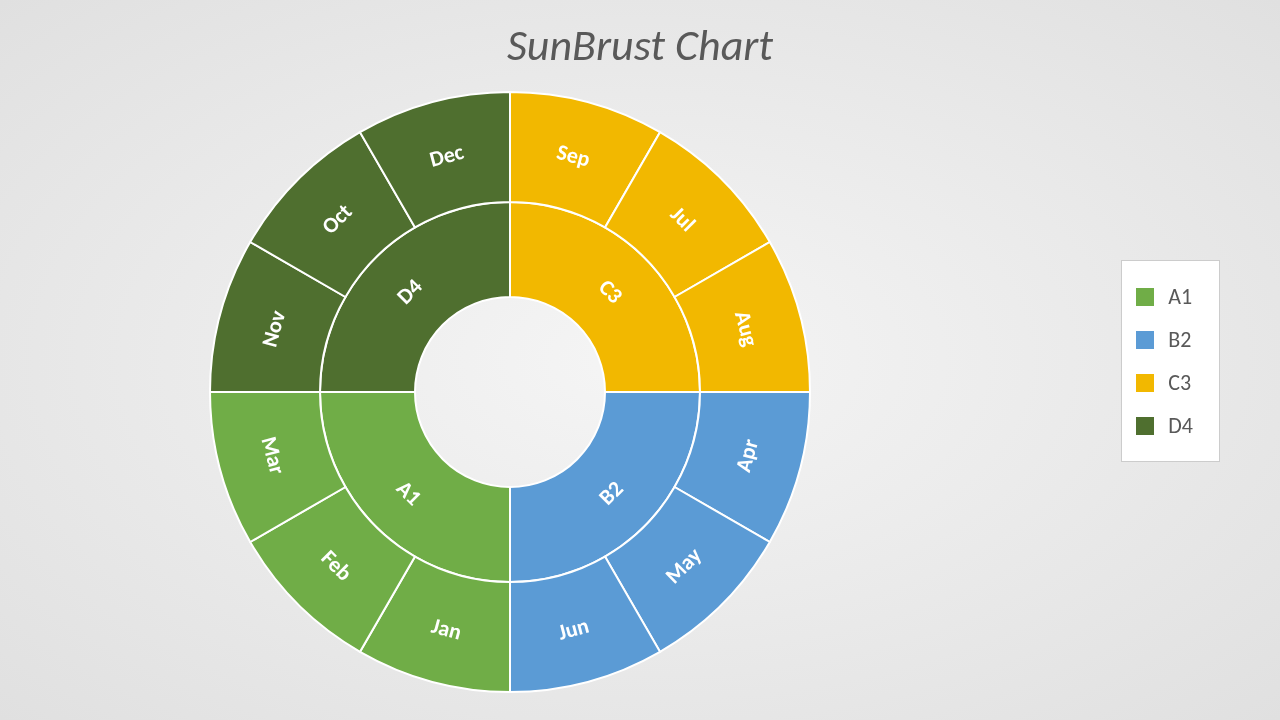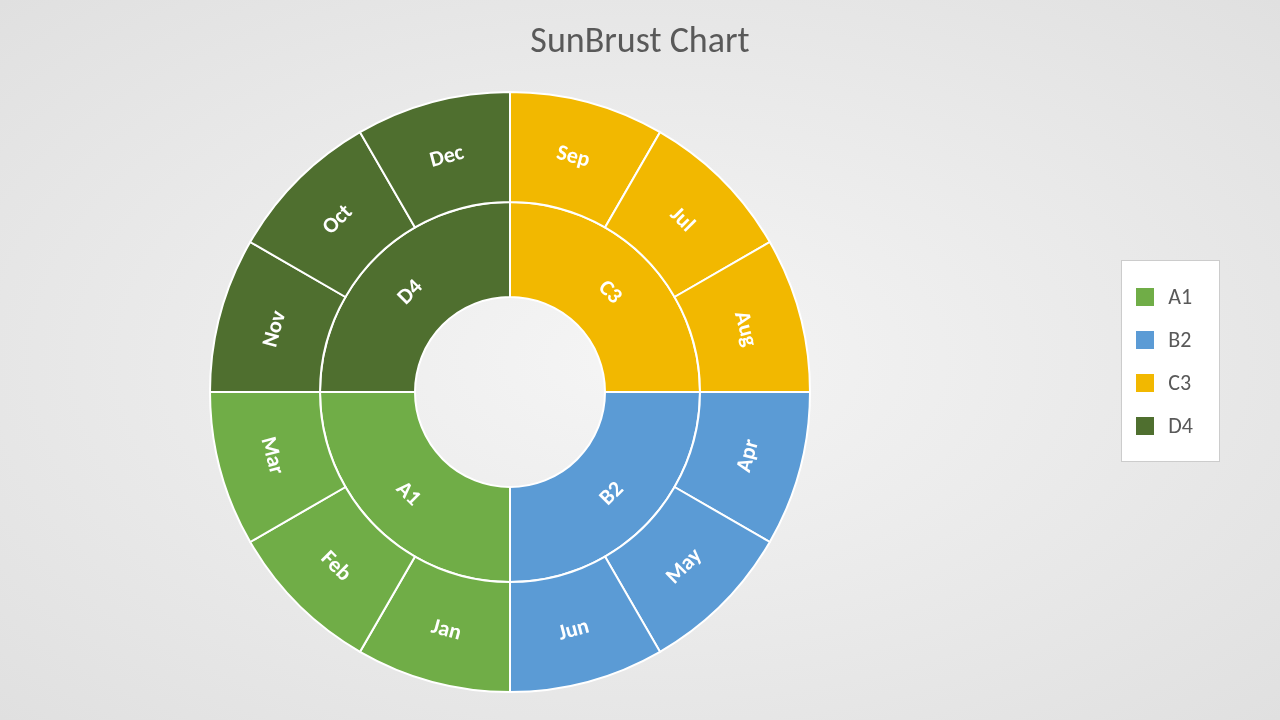--- a/index.html
+++ b/index.html
@@ -9,23 +9,24 @@
       background: radial-gradient(ellipse at center, #f5f5f5 0%, #e0e0e0 100%);
       font-family: 'Segoe UI', Calibri, Arial, sans-serif;
       position: relative;
       overflow: hidden;
     }
     .chart-title {
       position: absolute;
       top: 18px;
       left: 50%;
       transform: translateX(-50%);
-      font-size: 36px;
+      font-size: 44px;
       color: #595959;
       font-weight: 400;
+      font-style: italic;
     }
     .chart-container {
       position: absolute;
       left: 200px;
       top: 82px;
       width: 620px;
       height: 620px;
     }
     .chart-container svg {
       width: 100%;

